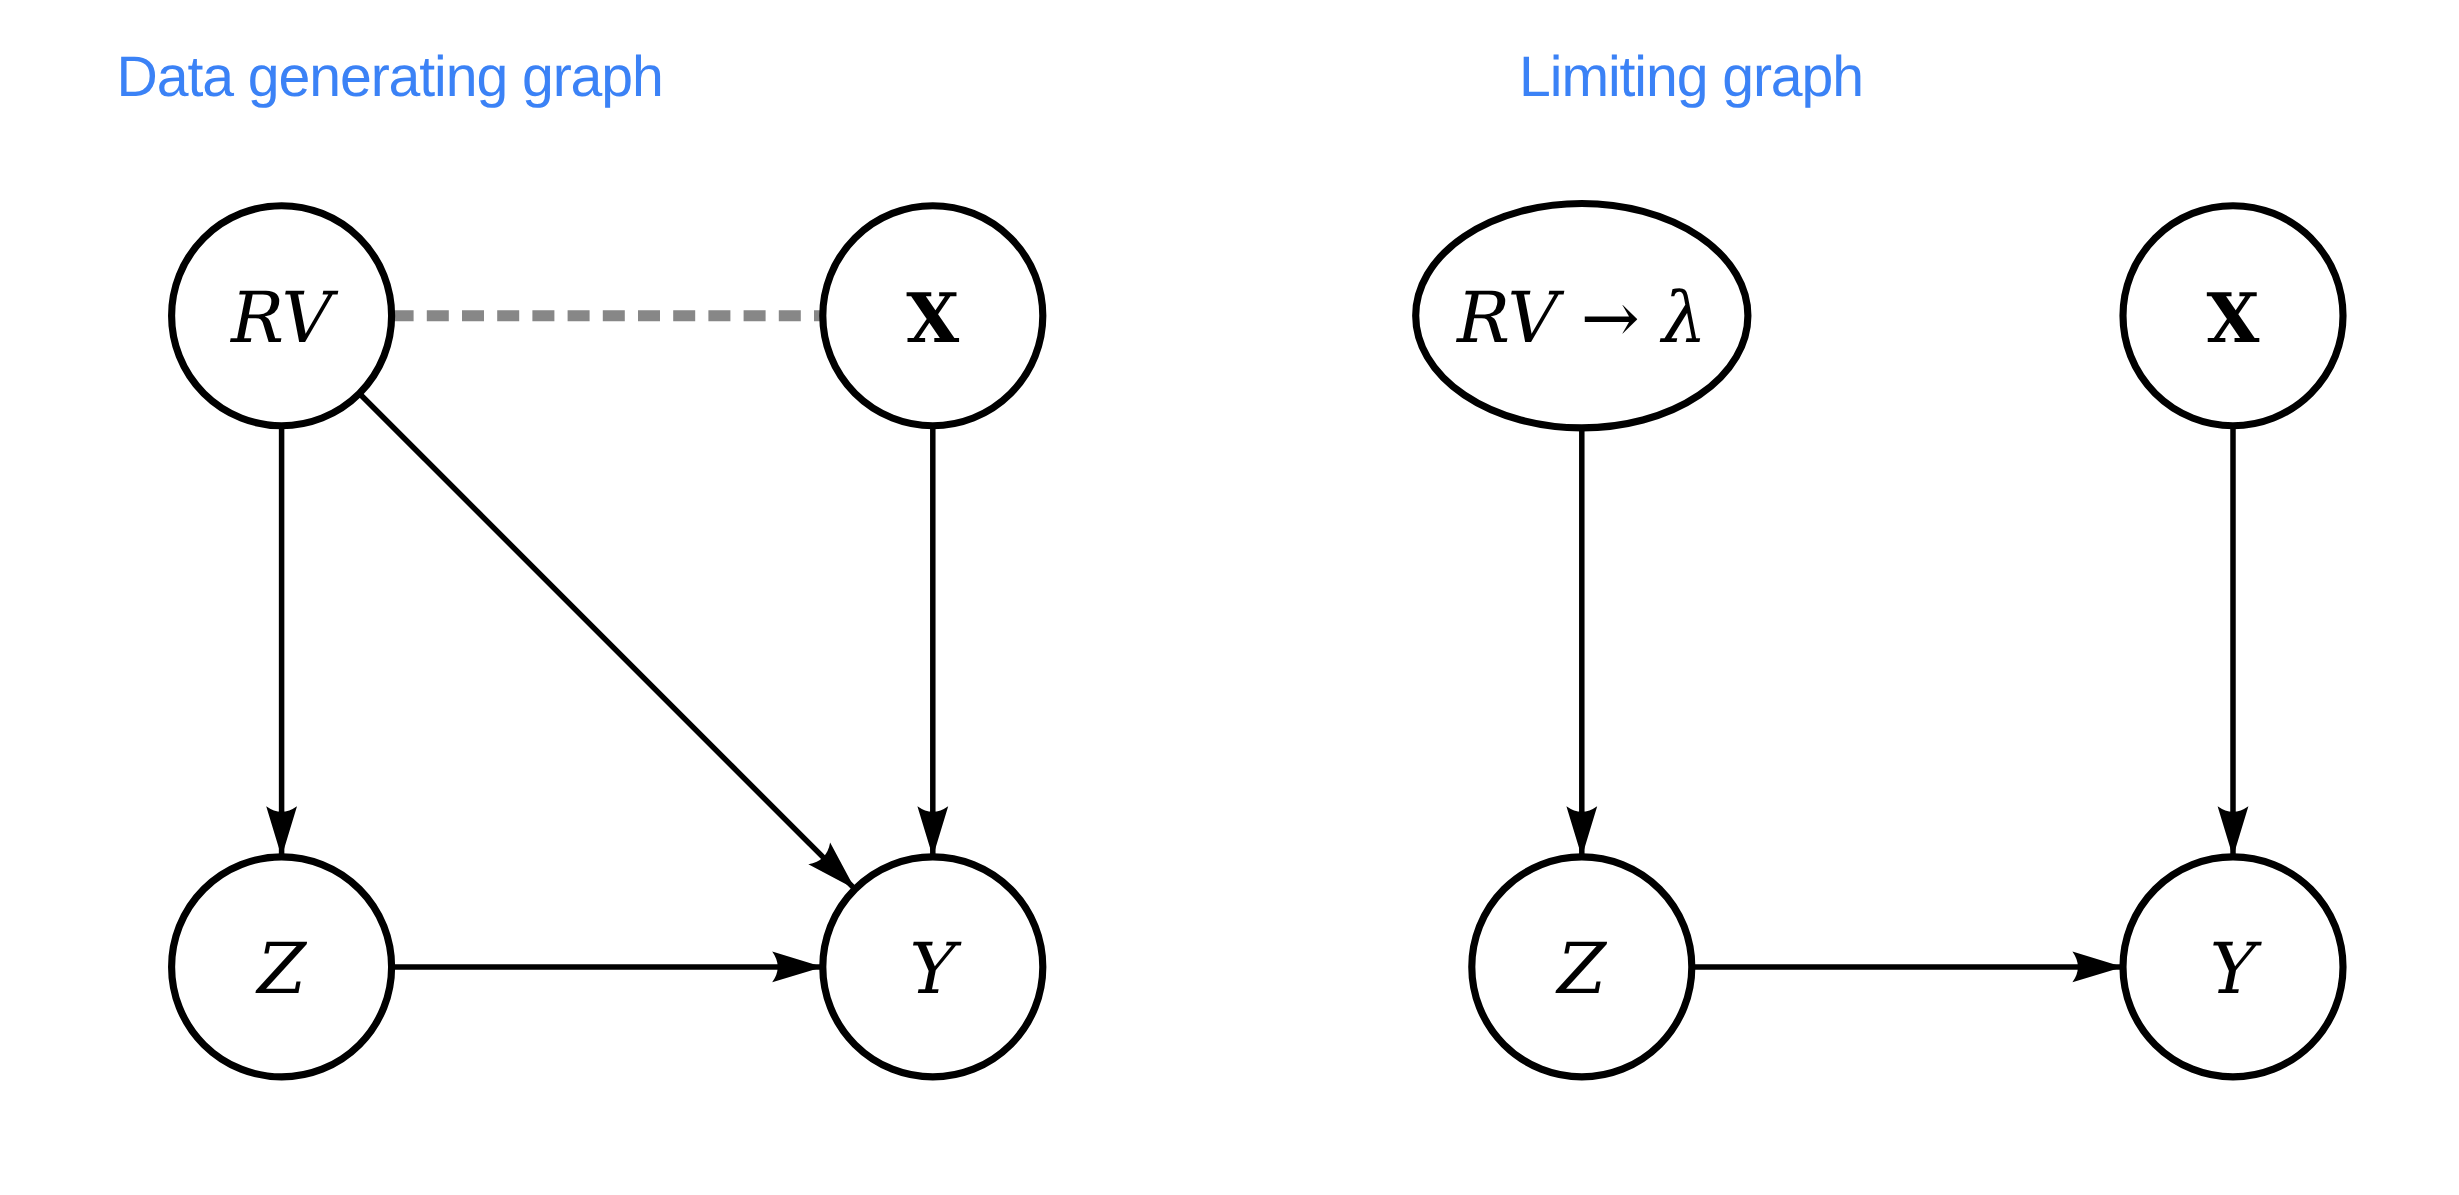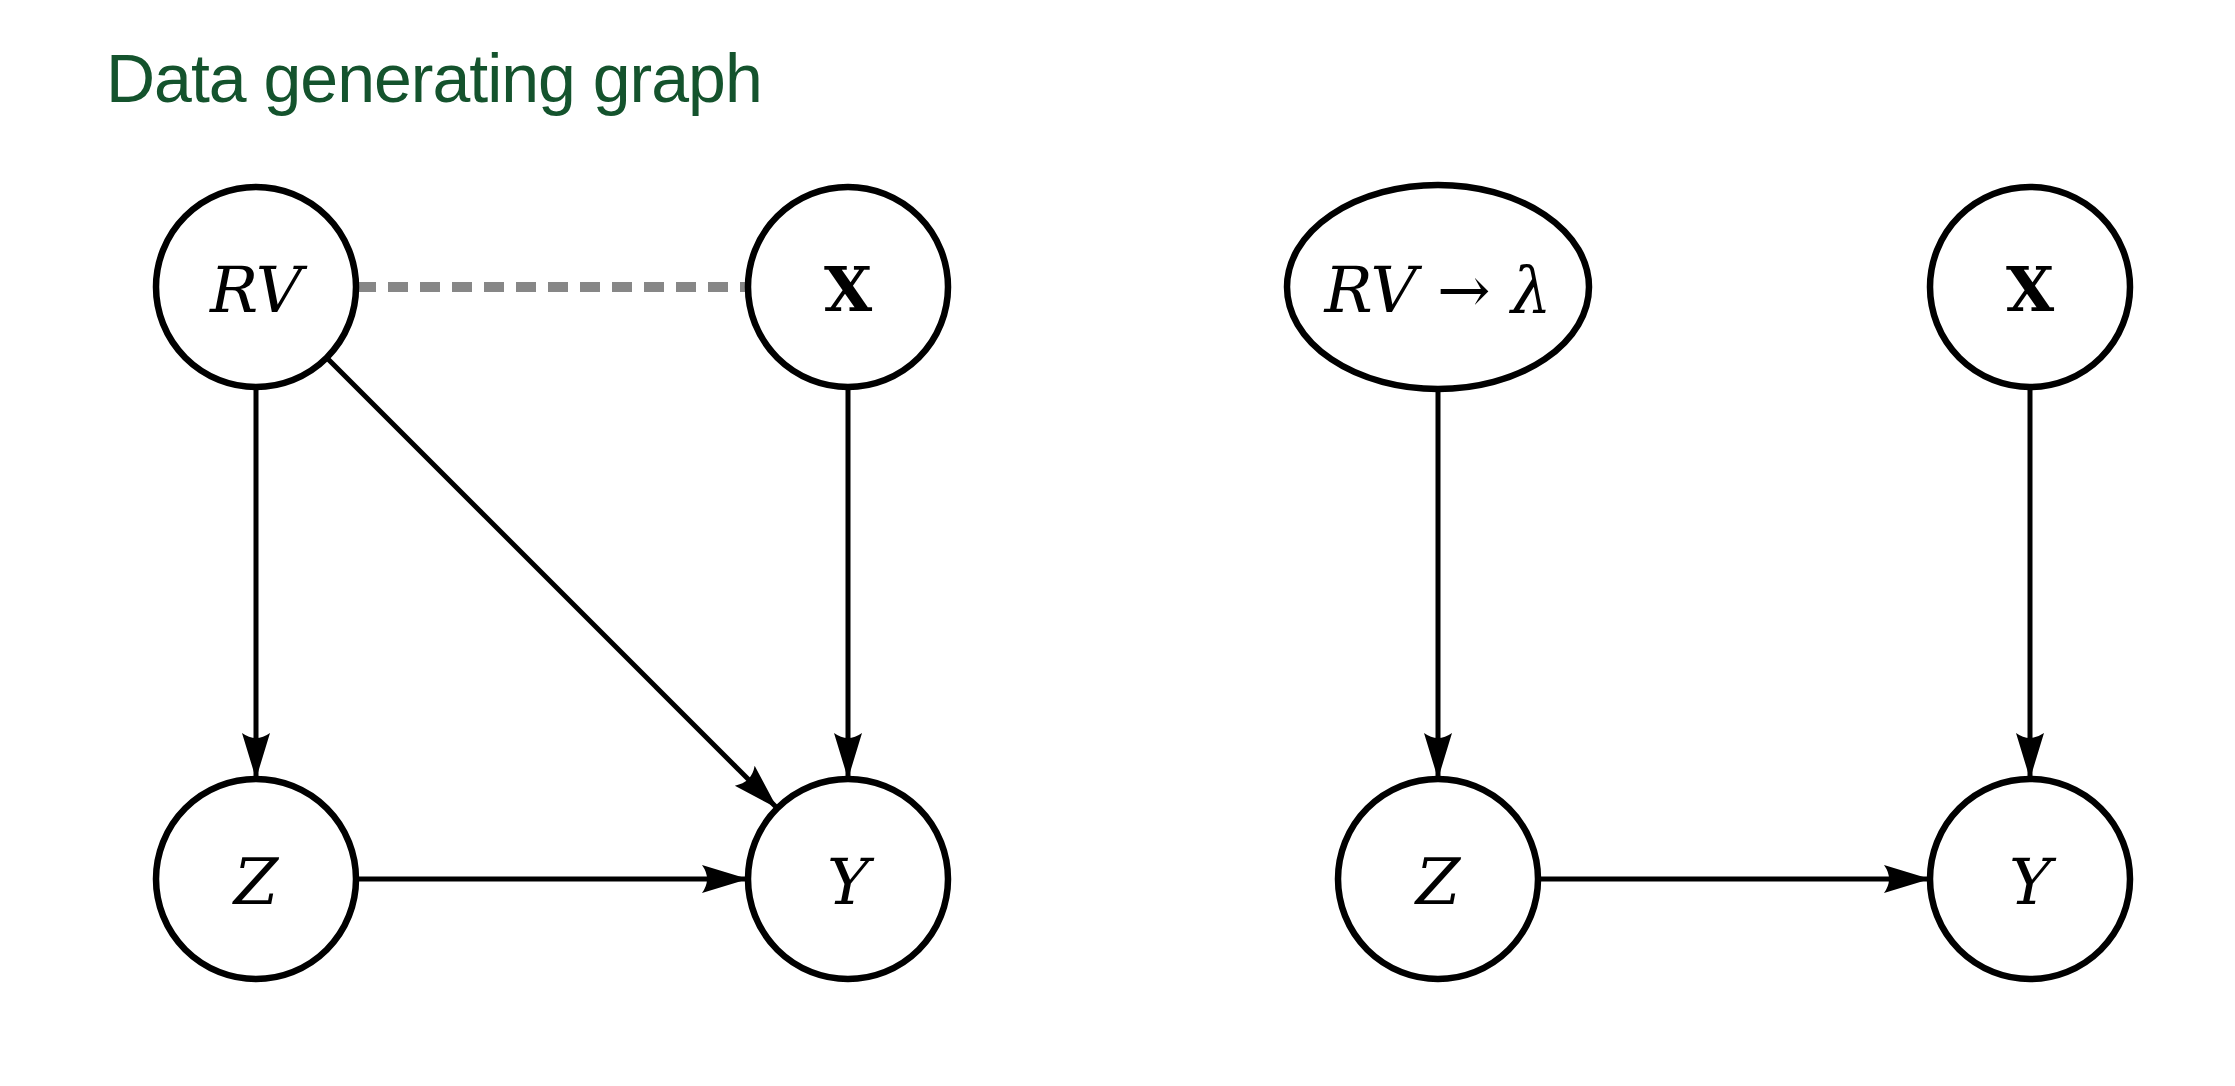--- a/index.html
+++ b/index.html
@@ -6,24 +6,24 @@
   .page{
     position:relative;
     width:2235px;
     height:1086px;
     background:#ffffff;
     font-family:"Liberation Sans", sans-serif;
     overflow:hidden;
   }
   .panel-title{
     position:absolute;
-    font-size:68px;
+    font-size:52px;
     line-height:1;
     letter-spacing:-1px;
-    color:#14532d;
+    color:#3b82f6;
     white-space:nowrap;
   }
   #title-left{left:106px;top:44px;}
   #title-right{left:1381px;top:44px;}
   #graph-svg{position:absolute;left:0;top:0;}
   .node-label{
     font-family:"DejaVu Serif", serif;
     font-style:italic;
     font-size:64px;
     fill:#000000;
@@ -32,20 +32,21 @@
     font-style:normal;
     font-weight:700;
     font-size:62px;
   }
 </style>
 </head>
 <body>
 
 <div class="page">
   <div class="panel-title" id="title-left">Data generating graph</div>
+  <div class="panel-title" id="title-right">Limiting graph</div>
   <svg id="graph-svg" width="2235" height="1086" viewBox="0 0 2235 1086" xmlns="http://www.w3.org/2000/svg">
       <defs>
         <marker id="arrowhead" viewBox="0 0 48 30" markerUnits="userSpaceOnUse" markerWidth="48" markerHeight="30" refX="47" refY="15" orient="auto">
           <path d="M1,1 L47,15 L1,29 Q11,15 1,1 Z" fill="#000000"></path>
         </marker>
       </defs>
       <g>
         <line x1="356" y1="287" x2="748" y2="287" stroke="#878787" stroke-width="10" stroke-dasharray="20 12"></line>
         <line x1="256" y1="387" x2="256" y2="779" stroke="#000000" stroke-width="5" marker-end="url(#arrowhead)"></line>
         <line x1="326.71067811865476" y1="357.71067811865476" x2="777.2893218813452" y2="808.2893218813452" stroke="#000000" stroke-width="5" marker-end="url(#arrowhead)"></line>

